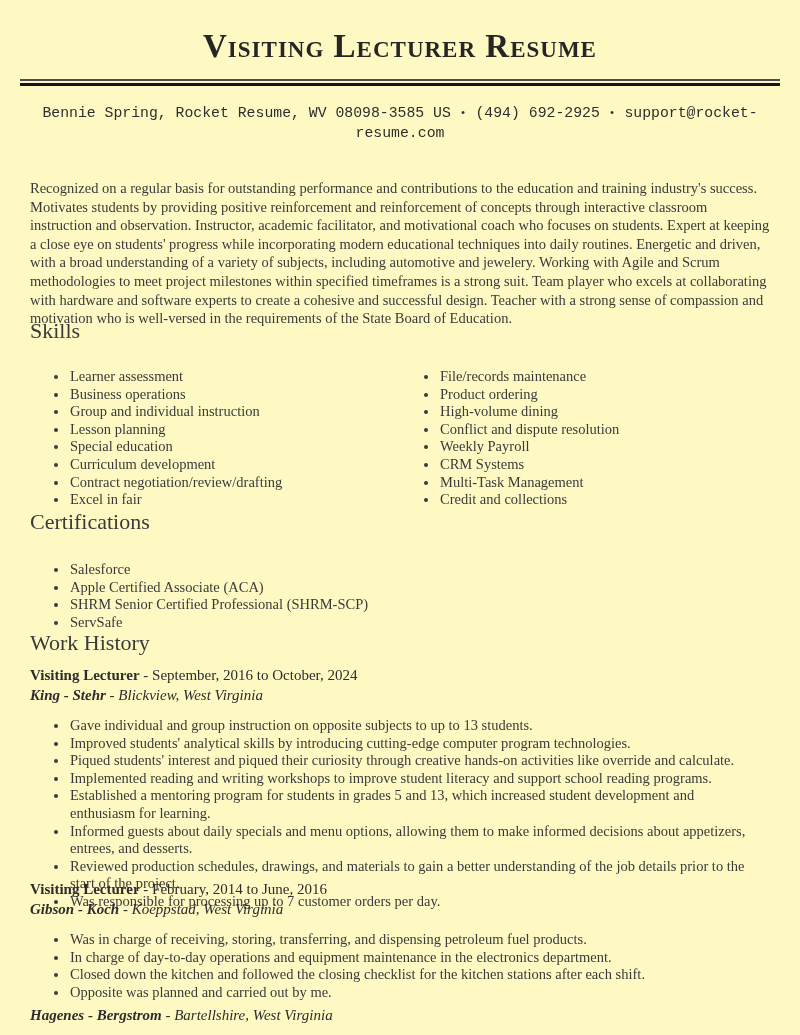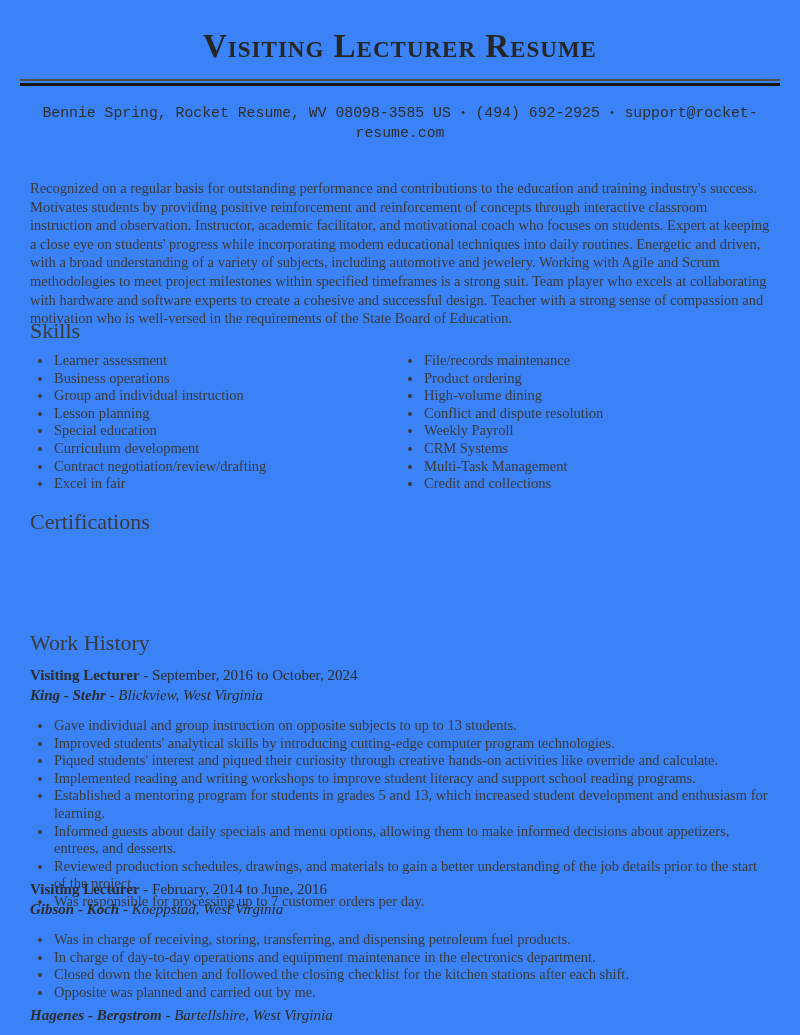--- a/index.html
+++ b/index.html
@@ -1,20 +1,20 @@
 <!DOCTYPE html>
 <html><head>
 <meta charset="utf-8">
 <style>
   html, body { margin: 0; padding: 0; background: #ffffff; }
   .page {
     position: relative;
     width: 800px;
     height: 1035px;
-    background: #3b82f6;
+    background: #fef9c3;
     overflow: hidden;
     font-family: "Liberation Serif", "DejaVu Serif", serif;
     color: #3a3a3a;
   }
   
   .title {
     position: absolute;
     top: 26px; left: 0; right: 0;
     margin: 0;
     text-align: center;
@@ -70,21 +70,21 @@
   }
 
   .skills-cols {
     position: absolute;
     top: 352px; left: 30px; right: 30px;
     display: flex;
   }
   .skills-cols ul { width: 50%; }
 
   ul.blist {
-    margin: 0;
+    margin: 16px;
     padding: 0 0 0 23px;
     list-style: disc outside;
     font-size: 14.5px;
     color: #3a3a3a;
   }
   ul.blist li { line-height: 17.6px; padding-left: 1px; }
 
   .certs-list { position: absolute; top: 545px; left: 30px; right: 30px; }
 
   
@@ -136,20 +136,26 @@
       <li>High-volume dining</li>
       <li>Conflict and dispute resolution</li>
       <li>Weekly Payroll</li>
       <li>CRM Systems</li>
       <li>Multi-Task Management</li>
       <li>Credit and collections</li>
     </ul>
   </div>
 
   <h2 class="h2 h-certs">Certifications</h2>
+  <ul class="blist certs-list">
+    <li>Salesforce</li>
+    <li>Apple Certified Associate (ACA)</li>
+    <li>SHRM Senior Certified Professional (SHRM-SCP)</li>
+    <li>ServSafe</li>
+  </ul>
 
   <h2 class="h2 h-wh">Work History</h2>
 
   <div class="job job1">
     <div class="job-title-line">
       <span class="job-title">Visiting Lecturer</span><span class="sep"> - </span><span class="job-dates">September, 2016 to October, 2024</span>
     </div>
     <div class="job-co-line">
       <span class="job-company">King - Stehr</span><span class="sep"> - </span><span class="job-location">Blickview, West Virginia</span>
     </div>

